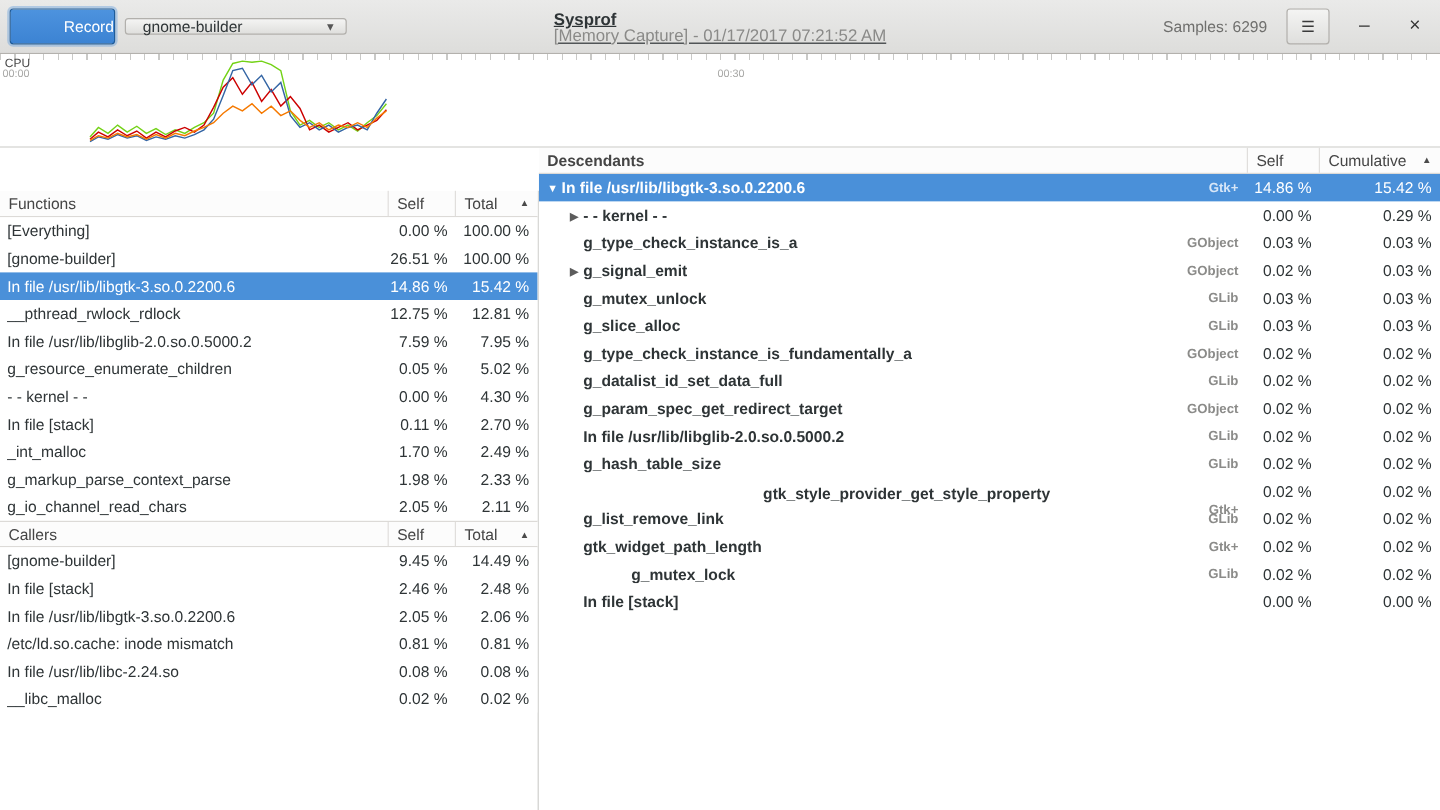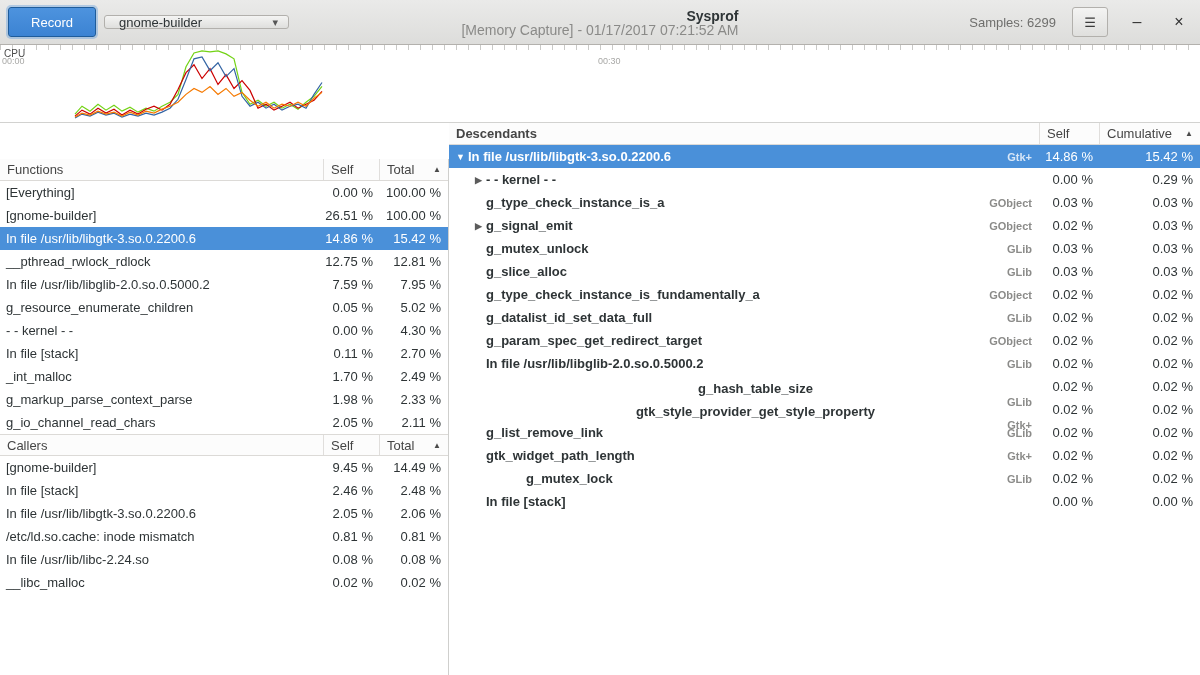--- a/index.html
+++ b/index.html
@@ -9,28 +9,28 @@
   .window { width:1200px; height:675px; display:flex; flex-direction:column; }
 
   
   .headerbar { position:relative; height:45px; flex:0 0 45px;
     background:linear-gradient(to bottom,#eaeae9,#dddddb);
     border-bottom:1px solid #b3b1ad; display:flex; align-items:center; padding:0 8px; }
   .hb-left { display:flex; align-items:center; gap:8px; }
   .record-btn { height:30px; min-width:88px; border-radius:3px; cursor:default;
     background:linear-gradient(to bottom,#4d93de,#3c83d3); border:1px solid #1f5c9a;
     box-shadow:0 0 0 2px rgba(74,144,217,.35); color:#fff; font-size:13px;
-    font-family:"Liberation Sans", sans-serif; }
+    font-family:"Liberation Sans", sans-serif;text-align:right; }
   .process-combo { height:14px; min-width:185px; border-radius:3px; cursor:default;
     background:linear-gradient(to bottom,#f4f4f3,#dfdfdd); border:1px solid #b2b0ac;
     display:flex; align-items:center; justify-content:space-between; padding:0 10px 0 14px;
     color:#2e3436; font-size:13px; font-family:"Liberation Sans", sans-serif; }
   .combo-arrow { color:#565656; font-size:11px; margin-left:18px; }
   .hb-center { position:absolute; left:50%; top:50%; transform:translate(-50%,-50%);
-    text-align:right; pointer-events:none; }
+    text-align:left; pointer-events:none;text-decoration:underline; }
   .hb-title { font-size:14px; font-weight:bold; color:#2e3436; line-height:16px; }
   .hb-subtitle { font-size:14px; color:#8a8a88; line-height:13px; }
   .hb-right { margin-left:auto; display:flex; align-items:center; gap:16px; }
   .samples { color:#6f6f6d; font-size:13px; }
   .menu-btn { height:30px; width:36px; border-radius:3px; cursor:default;
     background:linear-gradient(to bottom,#f4f4f3,#dfdfdd); border:1px solid #b2b0ac;
     color:#3a3a3a; font-size:13px; line-height:1; }
   .win-btn { width:26px; height:26px; border:none; background:transparent; color:#333;
     font-size:16px; line-height:1; cursor:default; }
 
@@ -364,21 +364,21 @@
           <div class="trow">
             <div class="cell cname dcol-name" style="padding-left: 22px;">
               <span class="expander"></span>
               <span class="fn">In file /usr/lib/libglib-2.0.so.0.5000.2</span>
               <span class="lib">GLib</span>
             </div>
             <div class="cell cnum dcol-self">0.02 %</div>
             <div class="cell cnum dcol-cum">0.02 %</div>
           </div>
           <div class="trow">
-            <div class="cell cname dcol-name" style="padding-left: 22px; flex-direction: column;">
+            <div class="cell cname dcol-name" style="padding-left: 22px;">
               <span class="expander"></span>
               <span class="fn">g_hash_table_size</span>
               <span class="lib">GLib</span>
             </div>
             <div class="cell cnum dcol-self">0.02 %</div>
             <div class="cell cnum dcol-cum">0.02 %</div>
           </div>
           <div class="trow">
             <div class="cell cname dcol-name" style="padding-left: 22px; flex-direction: column;">
               <span class="expander"></span>

